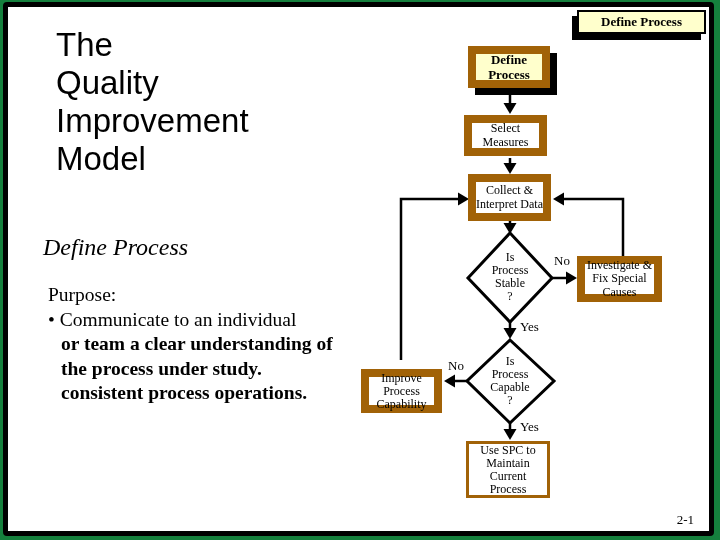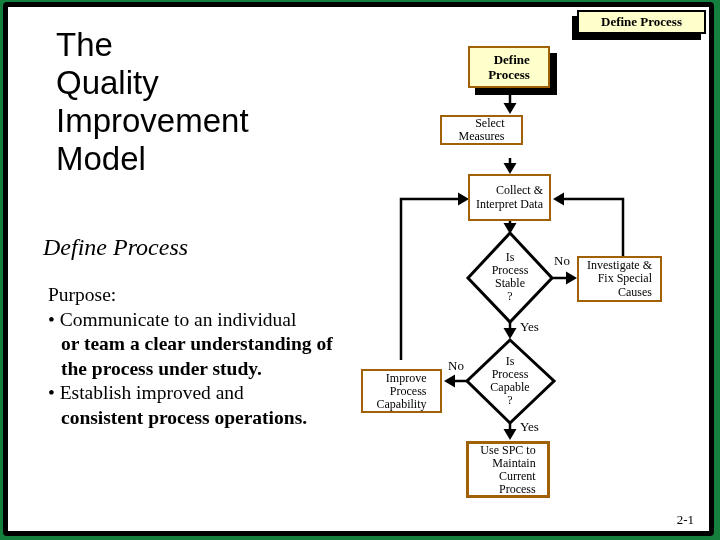--- a/index.html
+++ b/index.html
@@ -10,30 +10,30 @@
   .connectors{position:absolute;left:0;top:0;width:720px;height:540px;}
 
   .slide-title{position:absolute;left:56px;top:26px;
        font-family:"Liberation Sans","DejaVu Sans",sans-serif;
        font-size:33px;line-height:38px;white-space:pre-line;color:#000;}
   .section-heading{position:absolute;left:43px;top:234px;
        font-style:italic;font-size:24px;color:#000;}
   .purpose{position:absolute;left:48px;top:283px;font-size:19.5px;line-height:24.5px;}
   .purpose .cont{padding-left:13px;font-weight:bold;}
 
-  .fc-box{position:absolute;background:#fff;border:2px solid #a16207;
-       display:flex;align-items:center;justify-content:center;text-align:right;
+  .fc-box{position:absolute;background:#fff;border:8px solid #a16207;
+       display:flex;align-items:center;justify-content:center;text-align:center;
        font-size:12px;line-height:13.5px;white-space:pre-line;box-sizing:border-box;}
   .accent{background:#FFFFCC;font-weight:bold;font-size:13px;line-height:15px;}
   .tab{position:absolute;left:577px;top:10px;width:129px;height:24px;
        background:#FFFFCC;border:2px solid #000;box-sizing:border-box;
        display:flex;align-items:center;justify-content:center;
        font-weight:bold;font-size:13px;box-shadow:-5px 6px 0 #000;}
   .def-box{left:468px;top:46px;width:82px;height:42px;box-shadow:7px 7px 0 #000;}
-  .select-box{left:440px;top:115px;width:83px;height:30px;}
+  .select-box{left:464px;top:115px;width:83px;height:41px;}
   .collect-box{left:468px;top:174px;width:83px;height:47px;}
   .invest-box{left:577px;top:256px;width:85px;height:46px;}
   .improve-box{left:361px;top:369px;width:81px;height:44px;line-height:13px;}
   .spc-box{left:466px;top:441px;width:84px;height:57px;border-width:3px;line-height:13px;}
 
   .diamond-label{position:absolute;width:84px;text-align:center;font-size:12px;
        line-height:13px;white-space:pre-line;}
   .d1-label{left:468px;top:251px;}
   .d2-label{left:468px;top:355px;}
   .edge-label{position:absolute;font-size:13px;}
@@ -84,21 +84,20 @@
 Quality
 Improvement
 Model</div>
   <div class="section-heading">Define Process</div>
 
   <div class="purpose">
     <div>Purpose:</div>
     <div>• Communicate to an individual</div>
     <div class="cont">or team a clear understanding of</div>
     <div class="cont">the process under study.</div>
-    <div>• Establish improved and</div>
     <div class="cont">consistent process operations.</div>
   </div>
 
   <div class="fc-box accent def-box">Define
 Process</div>
   <div class="fc-box select-box">Select
 Measures</div>
   <div class="fc-box collect-box">Collect &amp;
 Interpret Data</div>
   <div class="fc-box invest-box">Investigate &amp;

